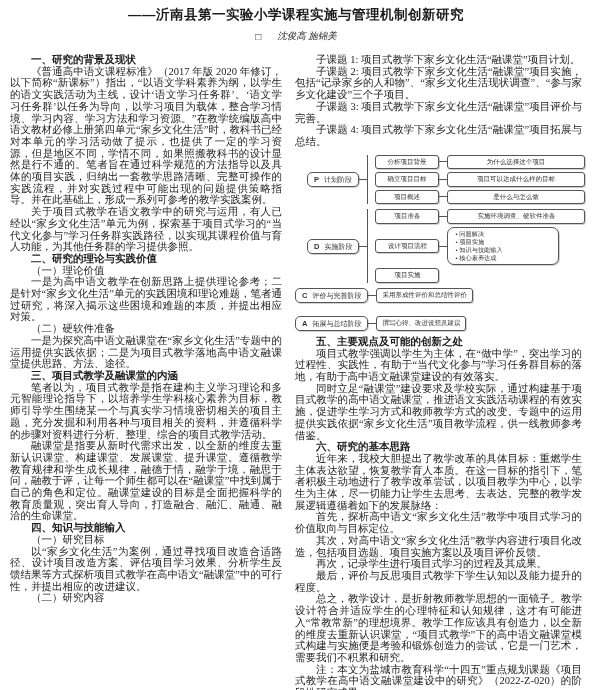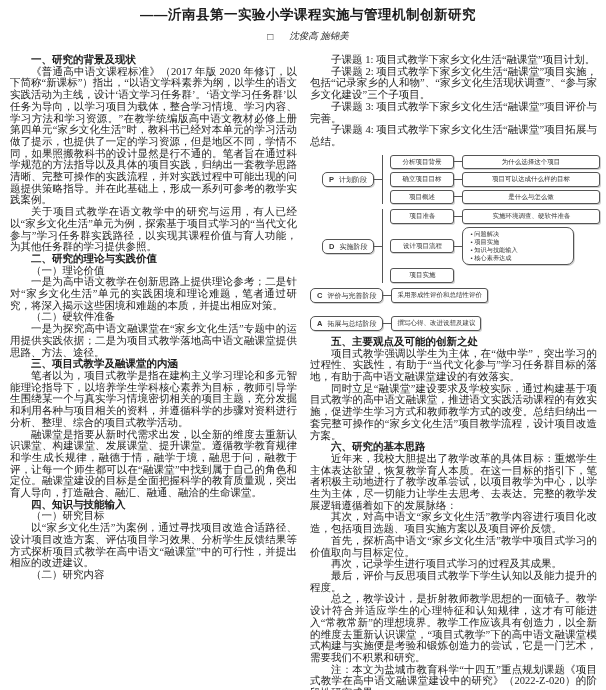--- a/index.html
+++ b/index.html
@@ -1,19 +1,19 @@
 <!DOCTYPE html>
 <html><head>
 <meta charset="utf-8">
 <style>
   html,body{margin:0;padding:0;background:#ffffff;}
   .page{
     width:606px;height:690px;box-sizing:border-box;
     background:#ffffff;color:#1c1c1c;
-    padding:4px 0 0 10px;overflow:hidden;
+    padding:4px 24px 0 10px;overflow:hidden;
     font-family:"Liberation Serif","DejaVu Serif",serif;
   }
   .title{
     text-align:center;font-weight:bold;font-size:13.5px;line-height:17px;
     margin:2px 0 7px 0;font-family:"Liberation Sans","DejaVu Sans",sans-serif;
     letter-spacing:0.5px;
   }
   .authors{
     display:flex;justify-content:center;align-items:center;gap:16px;
     font-size:9.5px;font-style:italic;margin-bottom:11px;color:#2a2a2a;
@@ -169,25 +169,25 @@
             <span>拓展与总结阶段</span>
           </div>
           <div class="dg-hline"></div>
           <div class="dg-detail auto">撰写心得、改进设想及建议</div>
         </div>
 
       </div>
 
       <p class="heading">五、主要观点及可能的创新之处</p>
       <p>项目式教学强调以学生为主体，在“做中学”，突出学习的过程性、实践性，有助于“当代文化参与”学习任务群目标的落地，有助于高中语文融课堂建设的有效落实。</p>
-      <p>同时立足“融课堂”建设要求及学校实际，通过构建基于项目式教学的高中语文融课堂，推进语文实践活动课程的有效实施，促进学生学习方式和教师教学方式的改变。总结归纳出一套完整可操作的“家乡文化生活”项目教学流程，设计项目改造方案。</p>
+      <p>同时立足“融课堂”建设要求及学校实际，通过构建基于项目式教学的高中语文融课堂，推进语文实践活动课程的有效实施，促进学生学习方式和教师教学方式的改变。专题中的运用提供实践依据“家乡文化生活”项目教学流程，供一线教师参考借鉴。</p>
       <p class="heading">六、研究的基本思路</p>
       <p>近年来，我校大胆提出了教学改革的具体目标：重燃学生主体表达欲望，恢复教学育人本质。在这一目标的指引下，笔者积极主动地进行了教学改革尝试，以项目教学为中心，以学生为主体，尽一切能力让学生去思考、去表达。完整的教学发展逻辑遵循着如下的发展脉络：</p>
+      <p>首先，探析高中语文“家乡文化生活”教学中项目式学习的价值取向与目标定位。</p>
       <p>其次，对高中语文“家乡文化生活”教学内容进行项目化改造，包括项目选题、项目实施方案以及项目评价反馈。</p>
-      <p>首先，探析高中语文“家乡文化生活”教学中项目式学习的价值取向与目标定位。</p>
       <p>再次，记录学生进行项目式学习的过程及其成果。</p>
       <p>最后，评价与反思项目式教学下学生认知以及能力提升的程度。</p>
       <p>总之，教学设计，是折射教师教学思想的一面镜子。教学设计符合并适应学生的心理特征和认知规律，这才有可能进入“常教常新”的理想境界。教学工作应该具有创造力，以全新的维度去重新认识课堂，“项目式教学”下的高中语文融课堂模式构建与实施便是考验和锻炼创造力的尝试，它是一门艺术，需要我们不积累和研究。</p>
       <p>注：本文为盐城市教育科学“十四五”重点规划课题《项目式教学在高中语文融课堂建设中的研究》（2022-Z-020）的阶段性研究成果。</p>
 
     </div>
 
   </div>
 </div>
 

